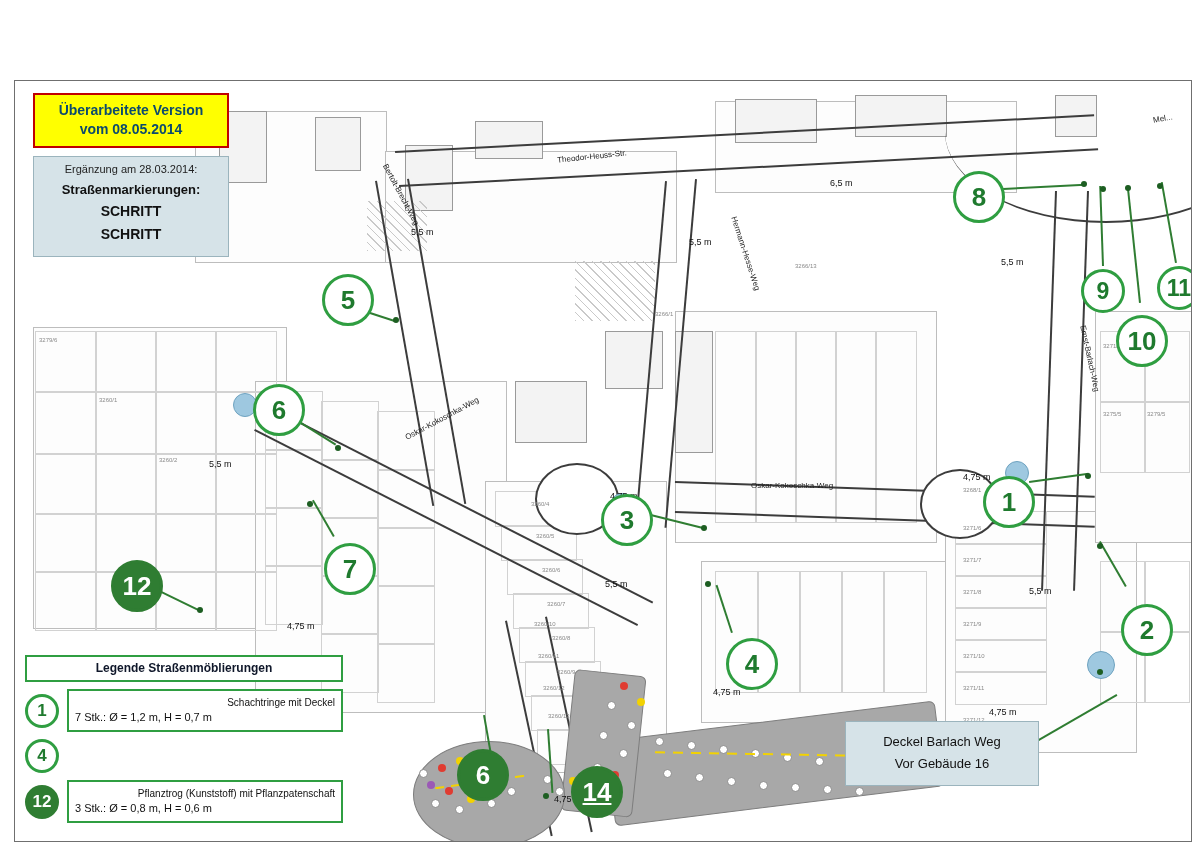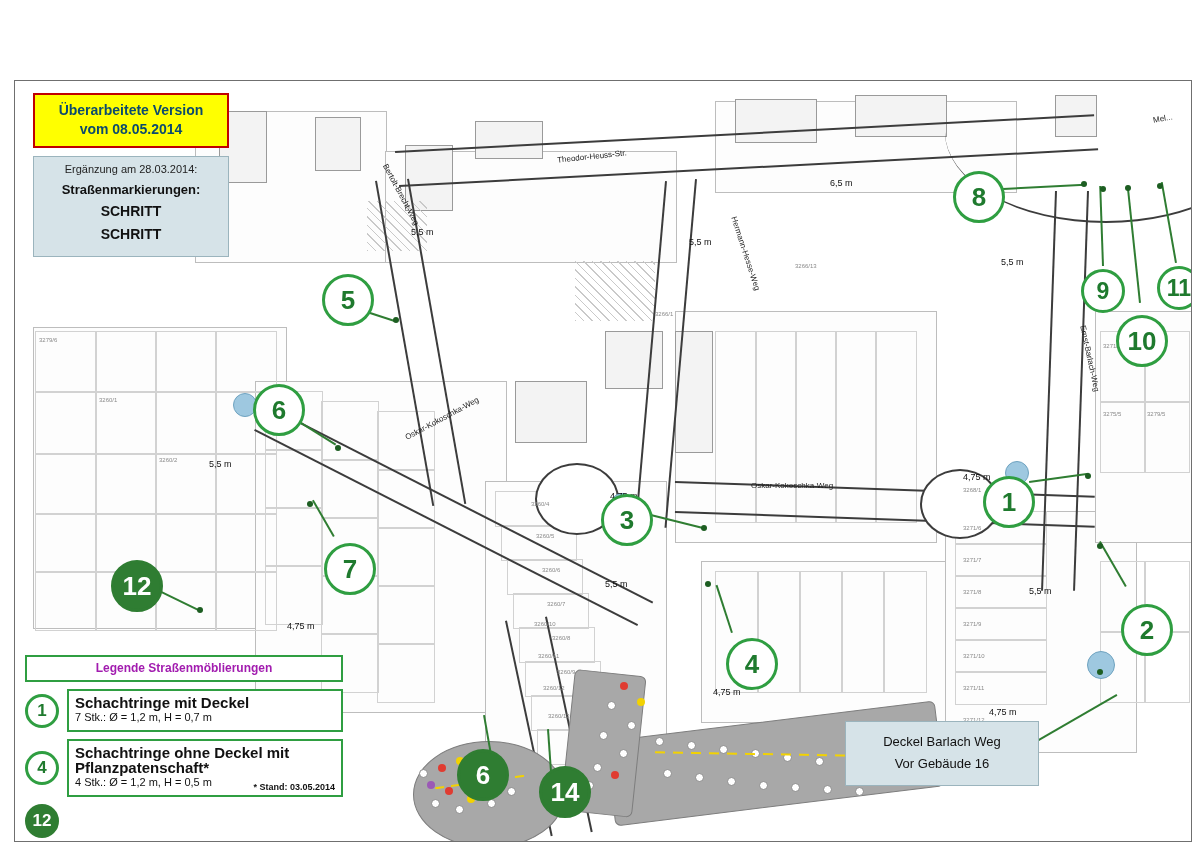--- a/index.html
+++ b/index.html
@@ -183,21 +183,21 @@
     top: 574px;
     width: 318px;
   }
   #legend-title {
     border: 2px solid #2f9e41;
     background: #ffffff;
     text-align: center;
     font-size: 12px;
     font-weight: bold;
     padding: 4px 0 5px 0;
-    color: #a21caf;
+    color: #0f172a;
   }
   .legend-row {
     display: flex;
     align-items: center;
     margin-top: 7px;
   }
   .legend-marker {
     width: 34px; height: 34px;
     border-radius: 50%;
     border: 3px solid #2f9e41;
@@ -211,21 +211,21 @@
   }
   .legend-marker.dark { background: #2f7d32; border-color: #2f7d32; color: #fff; }
   .legend-text {
     margin-left: 8px;
     border: 2px solid #2f9e41;
     background: #ffffff;
     padding: 4px 6px 5px 6px;
     flex: 1 1 auto;
     position: relative;
   }
-  .legend-text .l1 { font-size: 15px; font-weight: bold; color: #111; line-height: 15px; }
+  .legend-text .l1 { font-size: 10px; font-weight: normal; color: #111; line-height: 15px; text-align: right; }
   .legend-text .l2 { font-size: 11px; color: #111; line-height: 15px; }
   .legend-stand {
     position: absolute;
     right: 4px;
     bottom: 3px;
     font-size: 9px;
     font-weight: bold;
     color: #111;
     background: #fff;
     padding: 0 2px;
@@ -515,21 +515,21 @@
     <div class="marker m52" style="left:711px;top:557px;">4</div>
     <div class="marker m52" style="left:307px;top:193px;">5</div>
     <div class="marker m52" style="left:238px;top:303px;">6</div>
     <div class="marker m52" style="left:309px;top:462px;">7</div>
     <div class="marker m52" style="left:938px;top:90px;">8</div>
     <div class="marker m42" style="left:1066px;top:188px;">9</div>
     <div class="marker m52" style="left:1101px;top:234px;">10</div>
     <div class="marker m42" style="left:1142px;top:185px;">11</div>
     <div class="marker m52 dark" style="left:96px;top:479px;">12</div>
     <div class="marker m52 dark" style="left:442px;top:668px;">6</div>
-    <div class="marker m52 dark" style="left:524px;top:685px;">14</div>
+    <div class="marker m52 dark" style="left:556px;top:685px;text-decoration:underline;">14</div>
 
     <div id="version-box">
       <div>Überarbeitete Version</div>
       <div>vom 08.05.2014</div>
     </div>
 
     <div id="note-box">
       <div class="small">Ergänzung am 28.03.2014:</div>
       <div class="hl">Straßenmarkierungen:</div>
       <div class="big">SCHRITT</div>
@@ -547,26 +547,25 @@
       <div class="legend-row">
         <div class="legend-marker">1</div>
         <div class="legend-text">
           <div class="l1">Schachtringe mit Deckel</div>
           <div class="l2">7 Stk.: Ø = 1,2 m, H = 0,7 m</div>
         </div>
       </div>
 
       <div class="legend-row">
         <div class="legend-marker">4</div>
+      </div>
+
+      <div class="legend-row">
+        <div class="legend-marker dark">12</div>
         <div class="legend-text">
-          <div class="l1">Schachtringe ohne Deckel mit Pflanzpatenschaft*</div>
-          <div class="l2">4 Stk.: Ø = 1,2 m, H = 0,5 m</div>
-          <div class="legend-stand">* Stand: 03.05.2014</div>
+          <div class="l1">Pflanztrog (Kunststoff) mit Pflanzpatenschaft</div>
+          <div class="l2">3 Stk.: Ø = 0,8 m, H = 0,6 m</div>
         </div>
       </div>
-
-      <div class="legend-row">
-        <div class="legend-marker dark">12</div>
-      </div>
     </div>
 
   </div>
 </div>
 
 </body></html>

